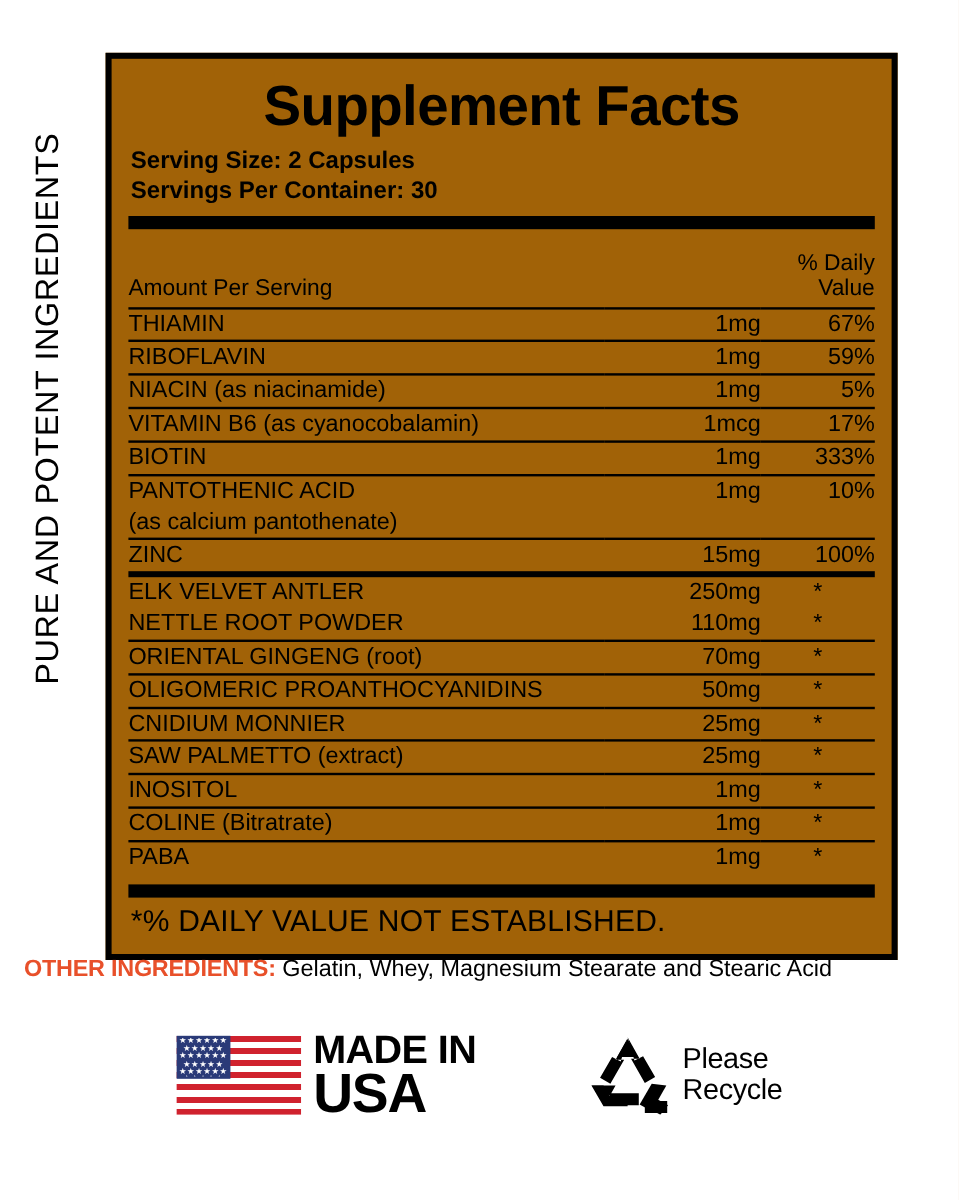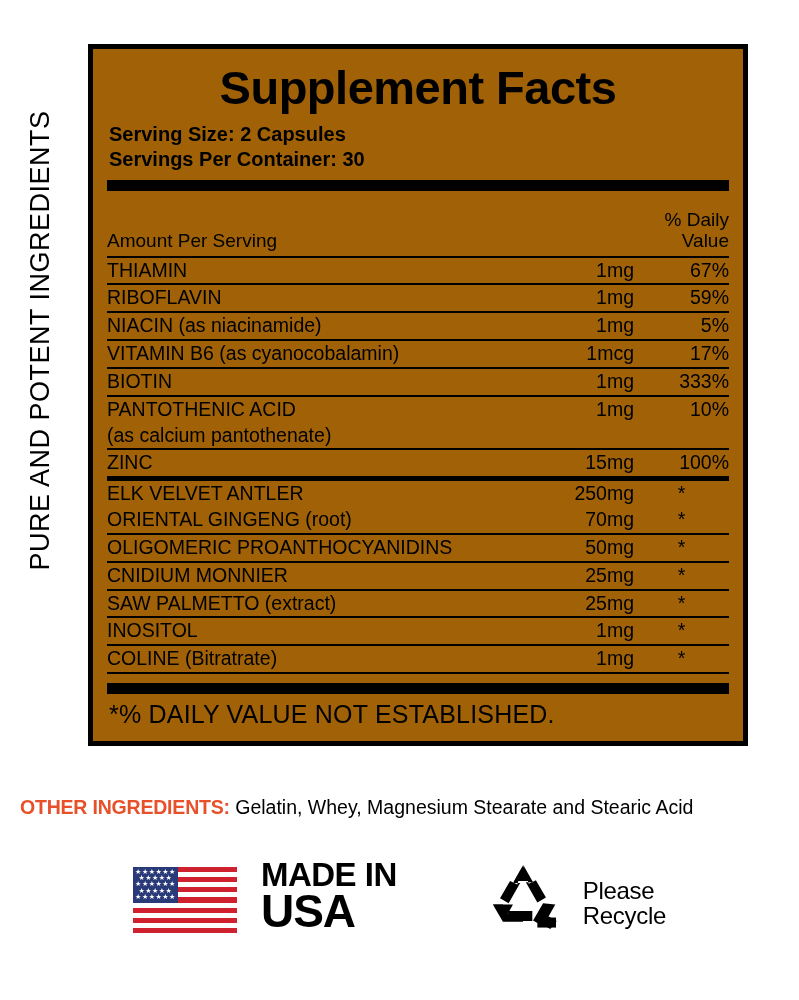--- a/index.html
+++ b/index.html
@@ -130,22 +130,22 @@
     left: 0;
     top: 860px;
     width: 799px;
     display: flex;
     justify-content: center;
     align-items: center;
     gap: 90px;
   }
   .badge {
     display: flex;
-    align-items: flex-end;
-    gap: 24px;
+    align-items: center;
+    gap: 10px;
   }
   .flag {
     width: 104px;
     height: 66px;
     position: relative;
     overflow: hidden;
     background: #fff;
   }
   .flag .stripes {
     position: absolute;
@@ -267,20 +267,25 @@
   <div class="rule-med"></div>
 
   <table class="facts">
     <tbody>
       <tr class="noline">
         <td class="name">ELK VELVET ANTLER</td>
         <td class="amt">250mg</td>
         <td class="dv star">*</td>
       </tr>
       <tr class="underline">
+        <td class="name">NETTLE ROOT POWDER</td>
+        <td class="amt">110mg</td>
+        <td class="dv star">*</td>
+      </tr>
+      <tr class="underline">
         <td class="name">ORIENTAL GINGENG (root)</td>
         <td class="amt">70mg</td>
         <td class="dv star">*</td>
       </tr>
       <tr class="underline">
         <td class="name">OLIGOMERIC PROANTHOCYANIDINS</td>
         <td class="amt">50mg</td>
         <td class="dv star">*</td>
       </tr>
       <tr class="underline">
@@ -293,20 +298,25 @@
         <td class="amt">25mg</td>
         <td class="dv star">*</td>
       </tr>
       <tr class="underline">
         <td class="name">INOSITOL</td>
         <td class="amt">1mg</td>
         <td class="dv star">*</td>
       </tr>
       <tr class="underline">
         <td class="name">COLINE (Bitratrate)</td>
+        <td class="amt">1mg</td>
+        <td class="dv star">*</td>
+      </tr>
+      <tr class="noline">
+        <td class="name">PABA</td>
         <td class="amt">1mg</td>
         <td class="dv star">*</td>
       </tr>
     </tbody>
   </table>
 
   <div class="rule-thick"></div>
 
   <div class="footnote">*% DAILY VALUE NOT ESTABLISHED.</div>
 </div>

